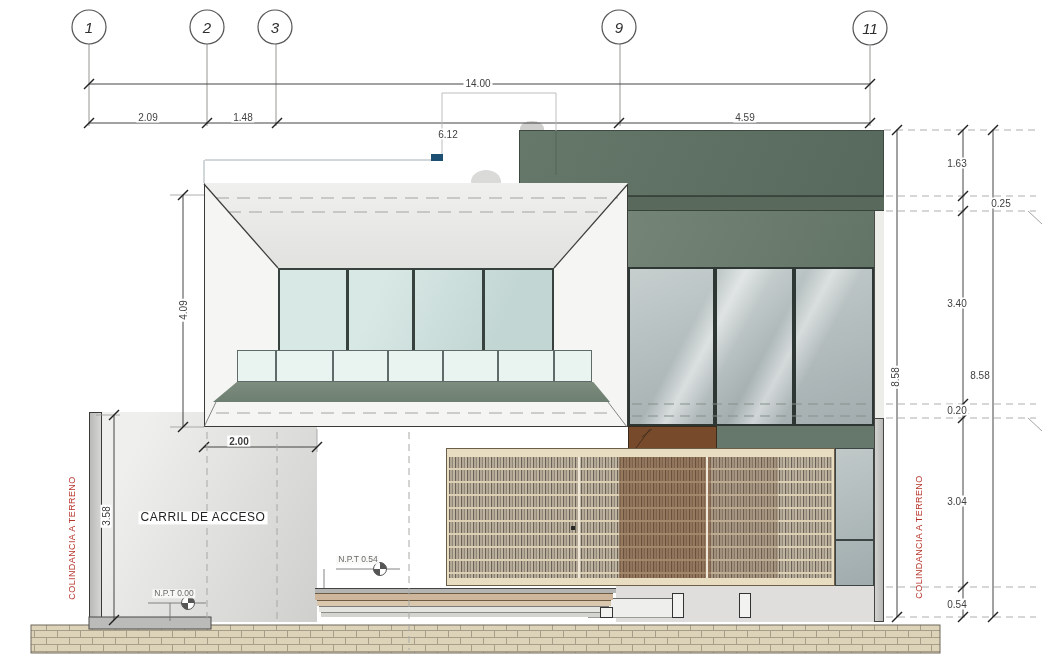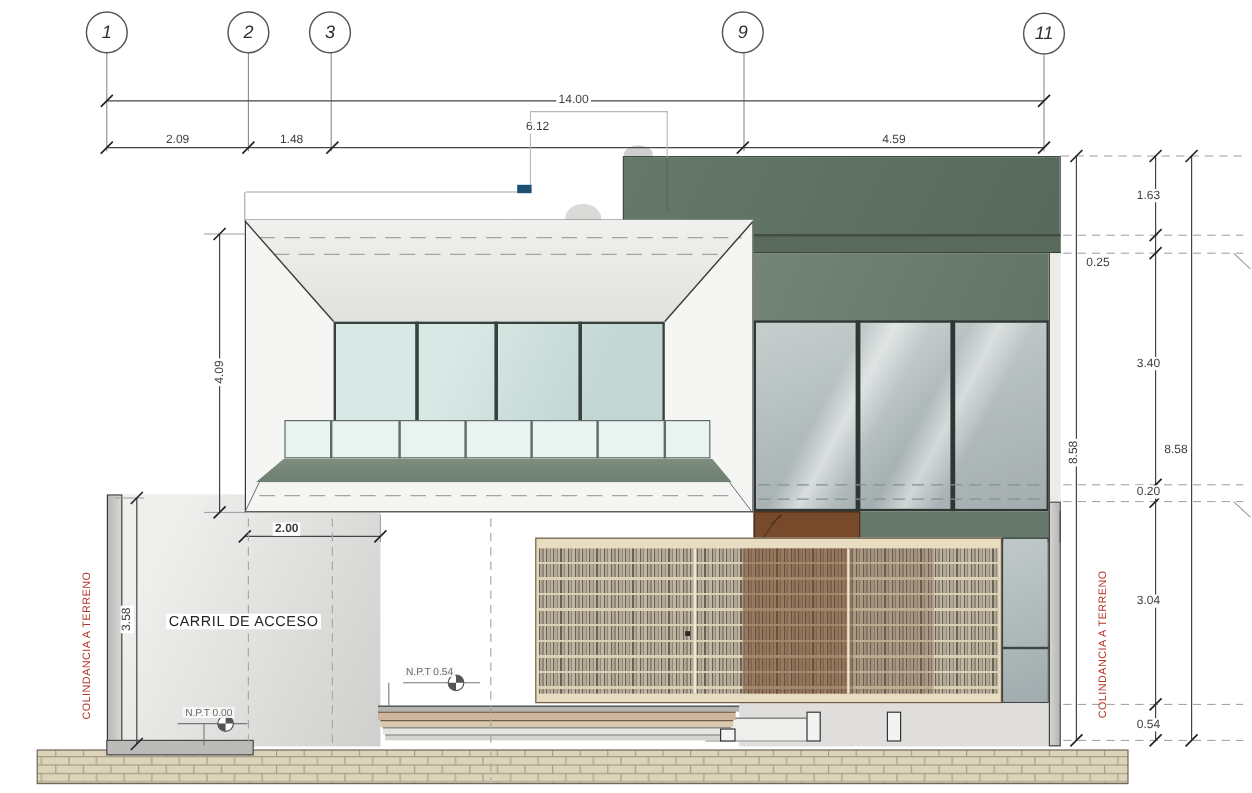--- a/index.html
+++ b/index.html
@@ -224,28 +224,28 @@
 
   <span class="grid-num txt" style="left:89px;top:27px;">1</span>
   <span class="grid-num txt" style="left:207px;top:27px;">2</span>
   <span class="grid-num txt" style="left:275px;top:27px;">3</span>
   <span class="grid-num txt" style="left:619px;top:27px;">9</span>
   <span class="grid-num txt" style="left:870px;top:28px;">11</span>
 
   <span class="lbl txt" style="left:478px;top:83px;text-align:right;">14.00</span>
   <span class="lbl txt" style="left:148px;top:117px;">2.09</span>
   <span class="lbl txt" style="left:243px;top:117px;">1.48</span>
-  <span class="lbl txt" style="left:448px;top:106px;text-align:center;">6.12</span>
+  <span class="lbl txt" style="left:448px;top:134px;text-align:center;">6.12</span>
   <span class="lbl txt" style="left:745px;top:117px;">4.59</span>
   <span class="lbl rot txt" style="left:183px;top:310px;">4.09</span>
   <span class="lbl txt" style="left:239px;top:441px;font-weight:bold;">2.00</span>
   <span class="lbl rot txt" style="left:106px;top:516px;">3.58</span>
 
   <span class="lbl txt" style="left:957px;top:163px;">1.63</span>
-  <span class="lbl txt" style="left:915px;top:203px;margin-top:16px;">0.25</span>
+  <span class="lbl txt" style="left:1001px;top:203px;">0.25</span>
   <span class="lbl txt" style="left:957px;top:303px;">3.40</span>
   <span class="lbl txt" style="left:957px;top:410px;">0.20</span>
   <span class="lbl txt" style="left:957px;top:501px;">3.04</span>
   <span class="lbl txt" style="left:957px;top:604px;">0.54</span>
   <span class="lbl rot txt" style="left:895px;top:377px;">8.58</span>
   <span class="lbl txt" style="left:980px;top:375px;">8.58</span>
 
   <span class="lbl npt txt" style="left:174px;top:594px;">N.P.T 0.00</span>
   <span class="lbl npt txt" style="left:358px;top:560px;">N.P.T 0.54</span>
 

